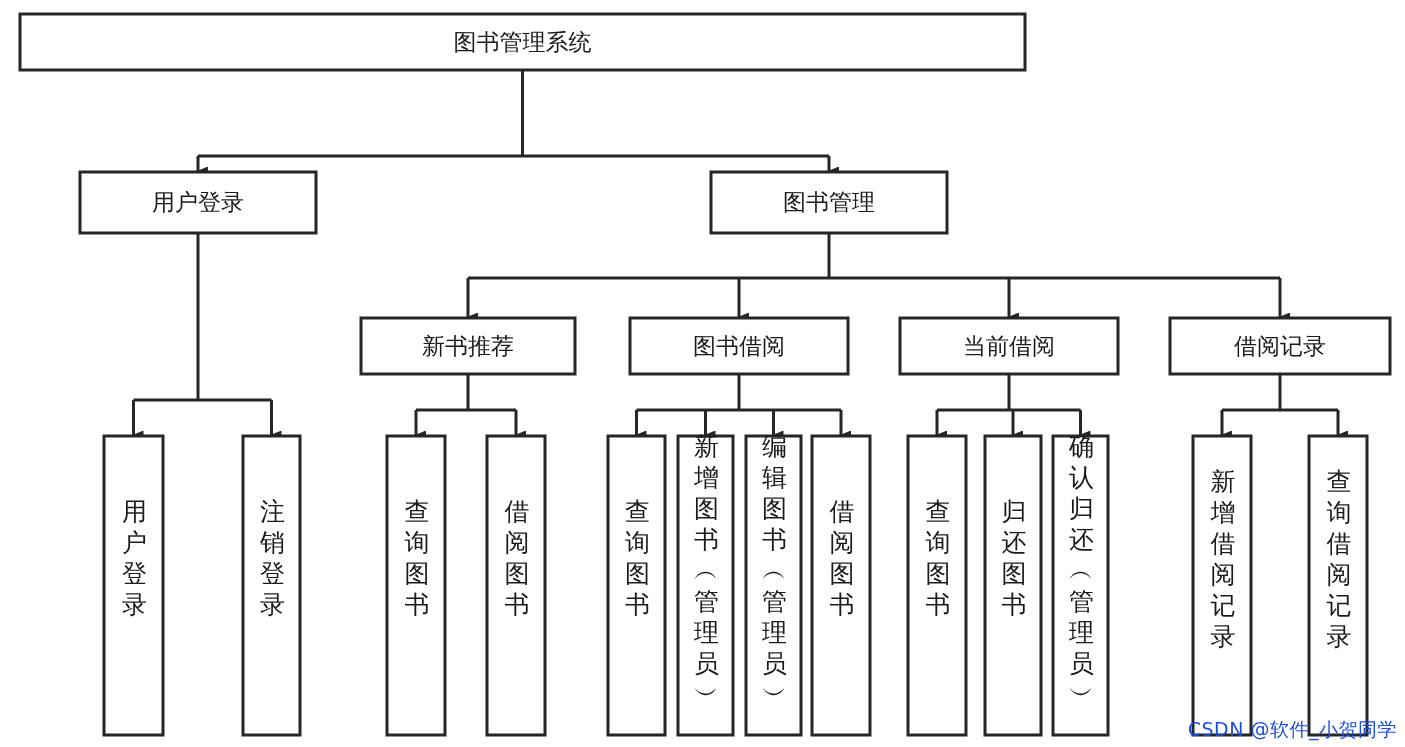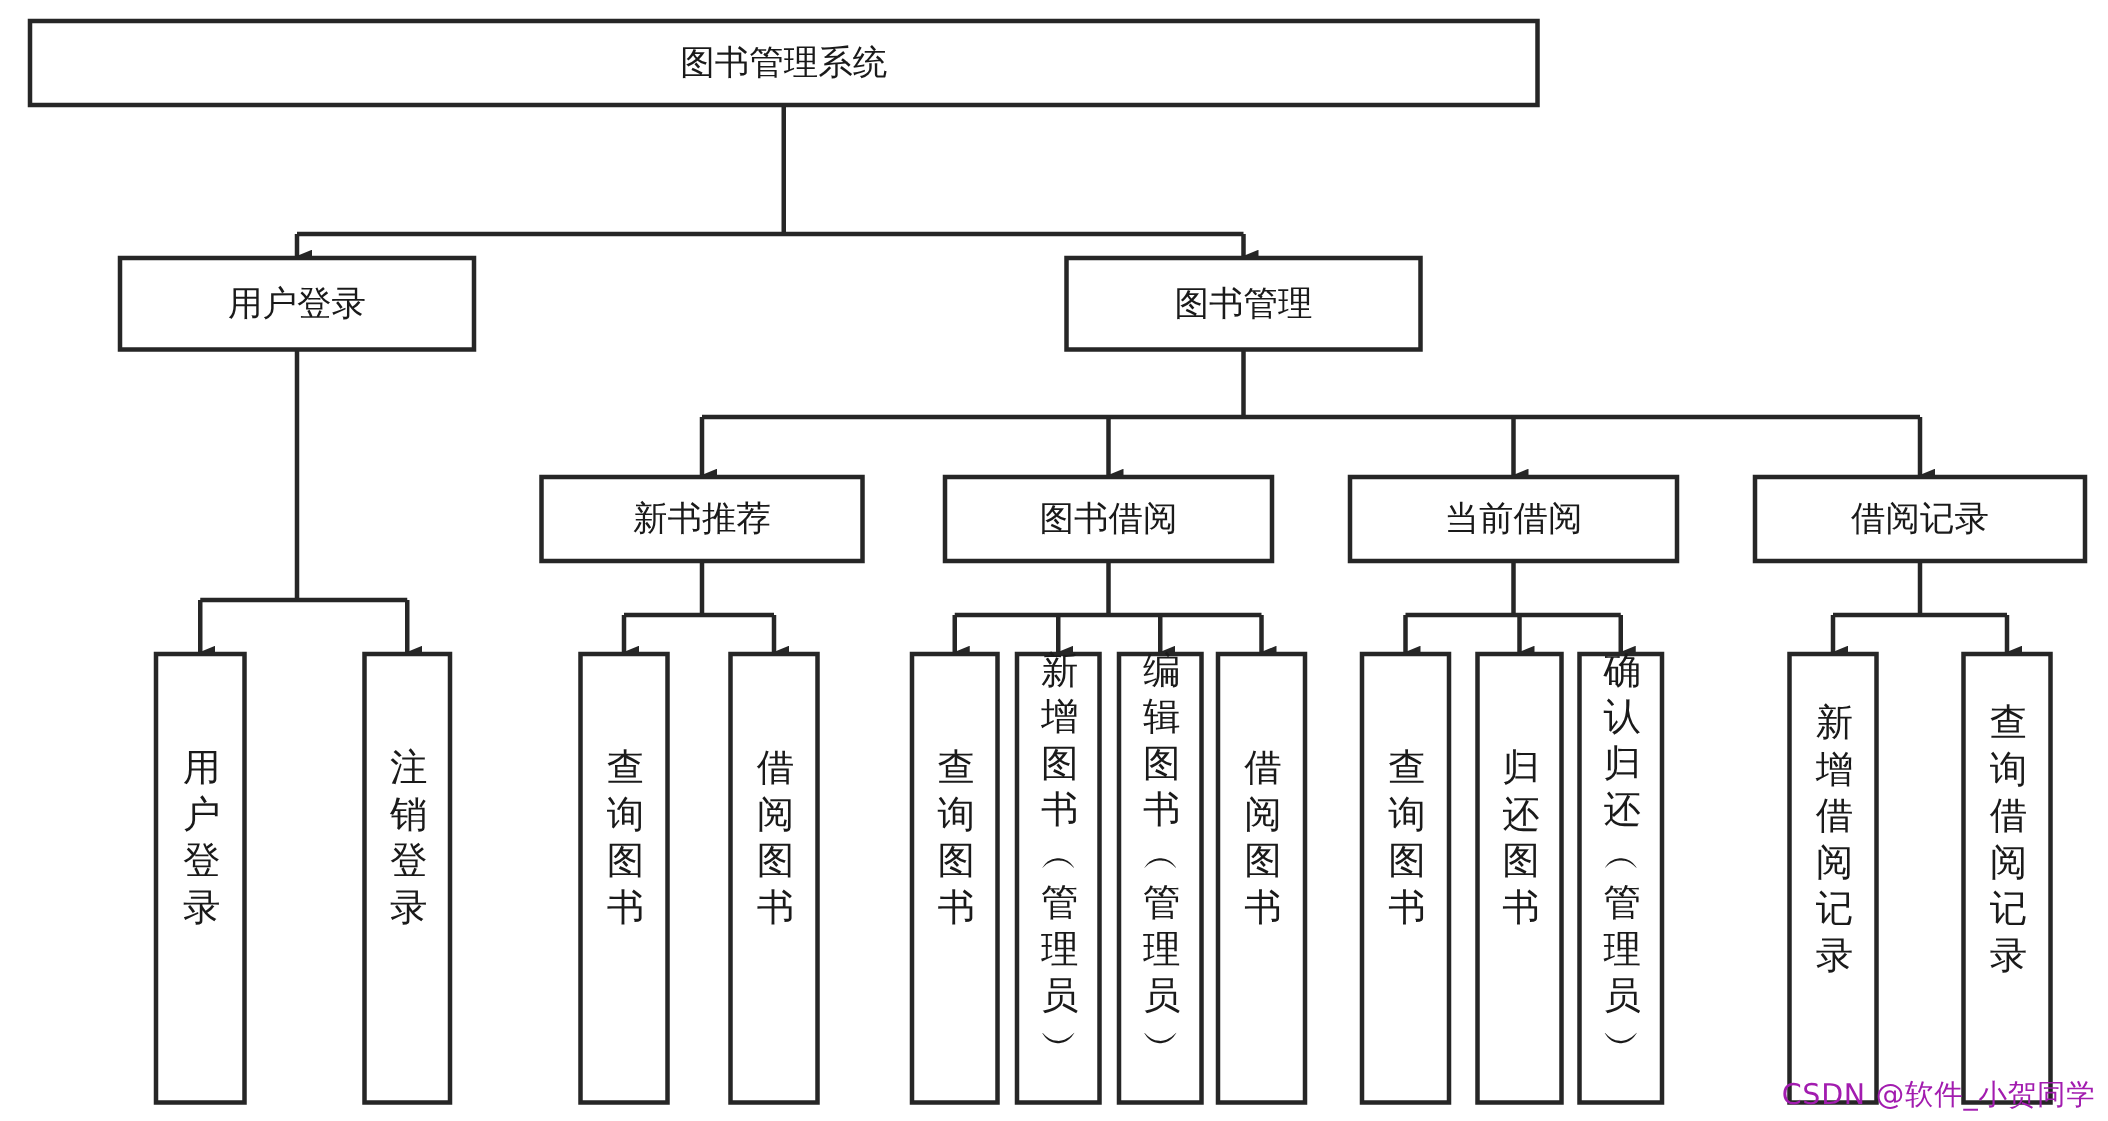--- a/index.html
+++ b/index.html
@@ -47,21 +47,21 @@
     stroke: #262626;
     stroke-width: 3;
     fill: none;
   }
   .watermark {
     position: absolute;
     right: 8px;
     bottom: 4px;
     font-family: "DejaVu Sans", "Liberation Sans", sans-serif;
     font-size: 19px;
-    color: #a21caf;
+    color: #1d4ed8;
     white-space: nowrap;
     letter-spacing: 0.5px;
   }
 </style>
 </head>
 <body>
 
 <div id="diagram-root">
   <svg class="flow" viewBox="0 0 1405 747" xmlns="http://www.w3.org/2000/svg">
     <defs>

